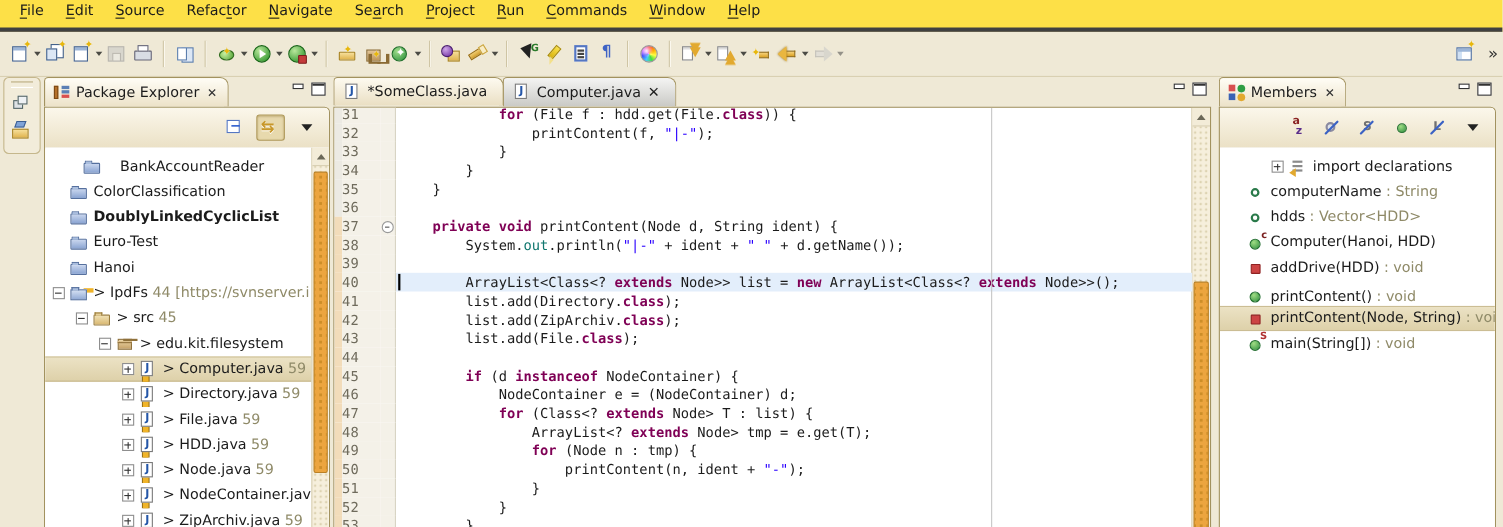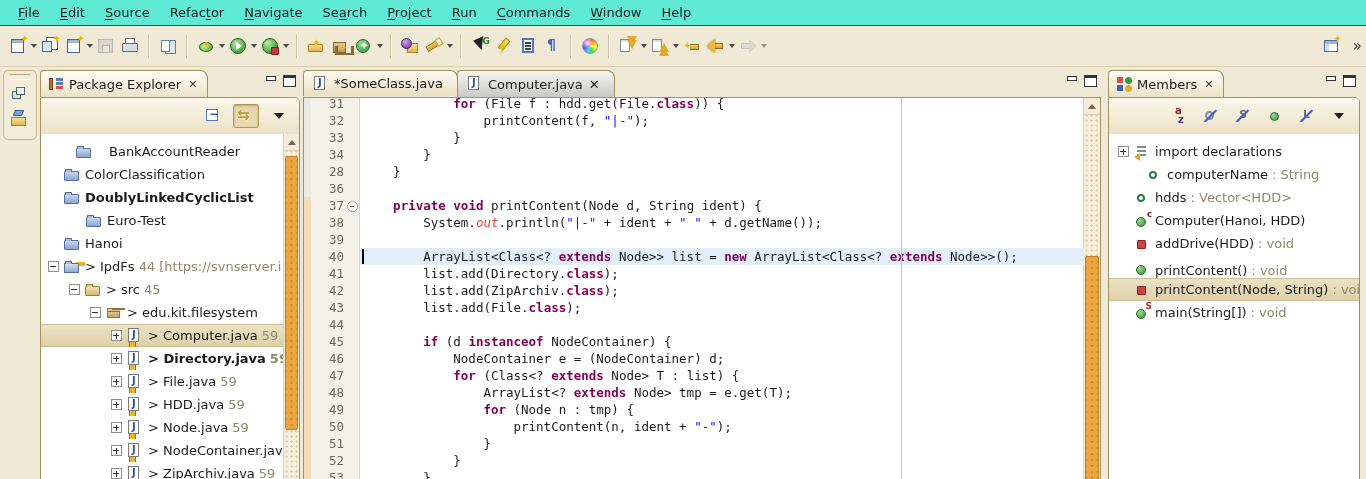--- a/index.html
+++ b/index.html
@@ -1,20 +1,20 @@
 <!DOCTYPE html>
 <html><head>
 <meta charset="utf-8">
 <style>
   html,body{margin:0;padding:0}
   body{width:1366px;height:479px;overflow:hidden;background:#efe9d6;
        font-family:"DejaVu Sans","Liberation Sans",sans-serif;font-size:13px;color:#1b1b1b;position:relative}
 
   
-  .menubar{height:25px;display:flex;align-items:center;padding-left:8px;background:#5eead4;border-bottom:1px solid #404040}
+  .menubar{height:25px;display:flex;align-items:flex-start;padding-left:8px;background:#fde047;border-bottom:4px solid #404040}
   .menu-item{padding:3px 10px;cursor:default;white-space:nowrap}
   .menu-item u{text-underline-offset:2px}
 
   
   .toolbar{height:40px;display:flex;align-items:center;padding:0 6px;background:#efe9d6;border-bottom:1px solid #d9d0b2;position:relative}
   .tb-sep{width:1px;height:24px;background:#cfc5a4;border-right:1px solid #fbf8ee;margin:0 6px;flex:none}
   .tb-btn{display:flex;align-items:center;padding:1px;border-radius:3px;flex:none}
   .tb-btn .dd{width:0;height:0;border-left:3px solid transparent;border-right:3px solid transparent;border-top:4px solid #4a4a44;margin-left:2px}
   .tb-btn.disabled{opacity:.55;filter:grayscale(1)}
   .tb-right{position:absolute;right:6px;top:0;height:40px;display:flex;align-items:center;gap:10px}
@@ -160,30 +160,30 @@
         background:linear-gradient(#fdfaf0,#eadfc3);border:1px solid #a2925f;border-bottom:none;border-radius:4px 8px 0 0;margin-right:-1px}
   .etab.active{background:linear-gradient(#f4f4f3,#c9c9c5);height:27px}
   .editorbox{position:absolute;left:0;right:0;top:27px;bottom:-2px;border:1px solid #a2925f;background:#fff;overflow:hidden}
   .codearea{position:absolute;left:0;top:0;right:16px;bottom:0;overflow:hidden;
             font-family:"DejaVu Sans Mono","Liberation Mono",monospace;font-size:12.5px;line-height:17px}
   .printmargin{position:absolute;left:597px;top:0;bottom:0;width:1px;background:#c6c6c6;z-index:3}
   .code{margin-top:-3px;position:relative}
   .crow{display:flex;height:17px;position:relative}
   .qd{width:7px;flex:none;background:#eceae3}
   .qd.chg{background:#f2dcba}
-  .ln{width:33px;flex:none;text-align:right;color:#6f6b5c;background:#f4f1e8;padding-right:2px}
+  .ln{width:33px;flex:none;text-align:left;color:#6f6b5c;background:#f4f1e8;padding-right:2px}
   .foldc{width:13px;flex:none;position:relative;background:#f4f1e8;border-right:1px solid #d8d4c4}
   .foldc .fm{position:absolute;left:1px;top:4px;width:9px;height:9px;border:1px solid #9a9a9a;border-radius:50%;background:#fff}
   .foldc .fm::after{content:"";position:absolute;left:2px;top:3.5px;width:4px;height:1px;background:#555}
   .ct{flex:1;white-space:pre;position:relative;padding-left:3px;z-index:2}
   .crow.cur .ct{background:#e3eefb}
   .caret{position:absolute;left:2px;top:1px;width:2px;height:15px;background:#000}
   .tok-k{color:#7f0055;font-weight:bold}
   .tok-s{color:#2a00ff}
-  .tok-f{color:#ef4444;font-style:italic}
+  .tok-f{color:#0f766e;}
 
   .memlist{padding-top:6px}
 </style>
 </head>
 <body>
 
 <div class="menubar" id="menubar">
     <span class="menu-item"><u>F</u>ile</span>
     <span class="menu-item"><u>E</u>dit</span>
     <span class="menu-item"><u>S</u>ource</span>
@@ -330,21 +330,21 @@
           <div class="t-row" style="padding-left: 6px;">
             <span class="expander"></span>
             <span class="licon t-folder"></span>
             <span class="t-label">ColorClassification</span>
           </div>
           <div class="t-row" style="padding-left: 6px; font-weight: bold;">
             <span class="expander"></span>
             <span class="licon t-folder"></span>
             <span class="t-label">DoublyLinkedCyclicList</span>
           </div>
-          <div class="t-row" style="padding-left: 6px; margin-left: 22px;">
+          <div class="t-row" style="padding-left: 6px;">
             <span class="expander"></span>
             <span class="licon t-folder"></span>
             <span class="t-label">Euro-Test</span>
           </div>
           <div class="t-row" style="padding-left: 6px;">
             <span class="expander"></span>
             <span class="licon t-folder"></span>
             <span class="t-label">Hanoi</span>
           </div>
           <div class="t-row" style="padding-left: 6px;">
@@ -365,21 +365,21 @@
             <span class="t-label">&gt; edu.kit.filesystem</span>
           </div>
           <div class="t-row selected" style="padding-left: 69px;">
             <span class="expander box plus">
               <i></i>
             </span>
             <span class="licon t-java"></span>
             <span class="t-label">&gt; Computer.java</span>
             <span class="t-meta">59</span>
           </div>
-          <div class="t-row" style="padding-left: 69px; font-weight: bold;">
+          <div class="t-row" style="padding-left: 69px;">
             <span class="expander box plus">
               <i></i>
             </span>
             <span class="licon t-java"></span>
             <span class="t-label">&gt; Directory.java</span>
             <span class="t-meta">59</span>
           </div>
           <div class="t-row" style="padding-left: 69px;">
             <span class="expander box plus">
               <i></i>
@@ -467,21 +467,21 @@
             <span class="ct"><span>            }</span></span>
           </div>
           <div class="crow">
             <span class="qd"></span>
             <span class="ln">34</span>
             <span class="foldc"></span>
             <span class="ct"><span>        }</span></span>
           </div>
           <div class="crow">
             <span class="qd"></span>
-            <span class="ln">28</span>
+            <span class="ln">35</span>
             <span class="foldc"></span>
             <span class="ct"><span>    }</span></span>
           </div>
           <div class="crow">
             <span class="qd"></span>
             <span class="ln">36</span>
             <span class="foldc"></span>
             <span class="ct"></span>
           </div>
           <div class="crow">
@@ -613,28 +613,28 @@
     <div class="viewtb" id="memtb">
         <span class="vt-btn ticon i-sort"></span>
         <span class="vt-btn ticon i-hidefields slash"></span>
         <span class="vt-btn ticon i-hidestatic slash"></span>
         <span class="vt-btn ticon i-shownonpub"></span>
         <span class="vt-btn ticon i-hidelocal slash"></span>
         <span class="vt-btn ticon i-vmenu"></span>
       </div>
     <div class="treewrap">
       <div class="memlist" id="memlist">
-          <div class="t-row" style="padding-left: 8px;">
+          <div class="t-row" style="padding-left: 8px; justify-content: center;">
             <span class="expander box plus">
               <i></i>
             </span>
             <span class="licon m-import"></span>
             <span class="t-label">import declarations</span>
           </div>
-          <div class="t-row" style="padding-left: 20px;">
+          <div class="t-row" style="padding-left: 8px;">
             <span class="expander"></span>
             <span class="licon m-field"></span>
             <span class="t-label">computerName</span>
             <span class="t-meta">: String</span>
           </div>
           <div class="t-row" style="padding-left: 8px;">
             <span class="expander"></span>
             <span class="licon m-field"></span>
             <span class="t-label">hdds</span>
             <span class="t-meta">: Vector&lt;HDD&gt;</span>

